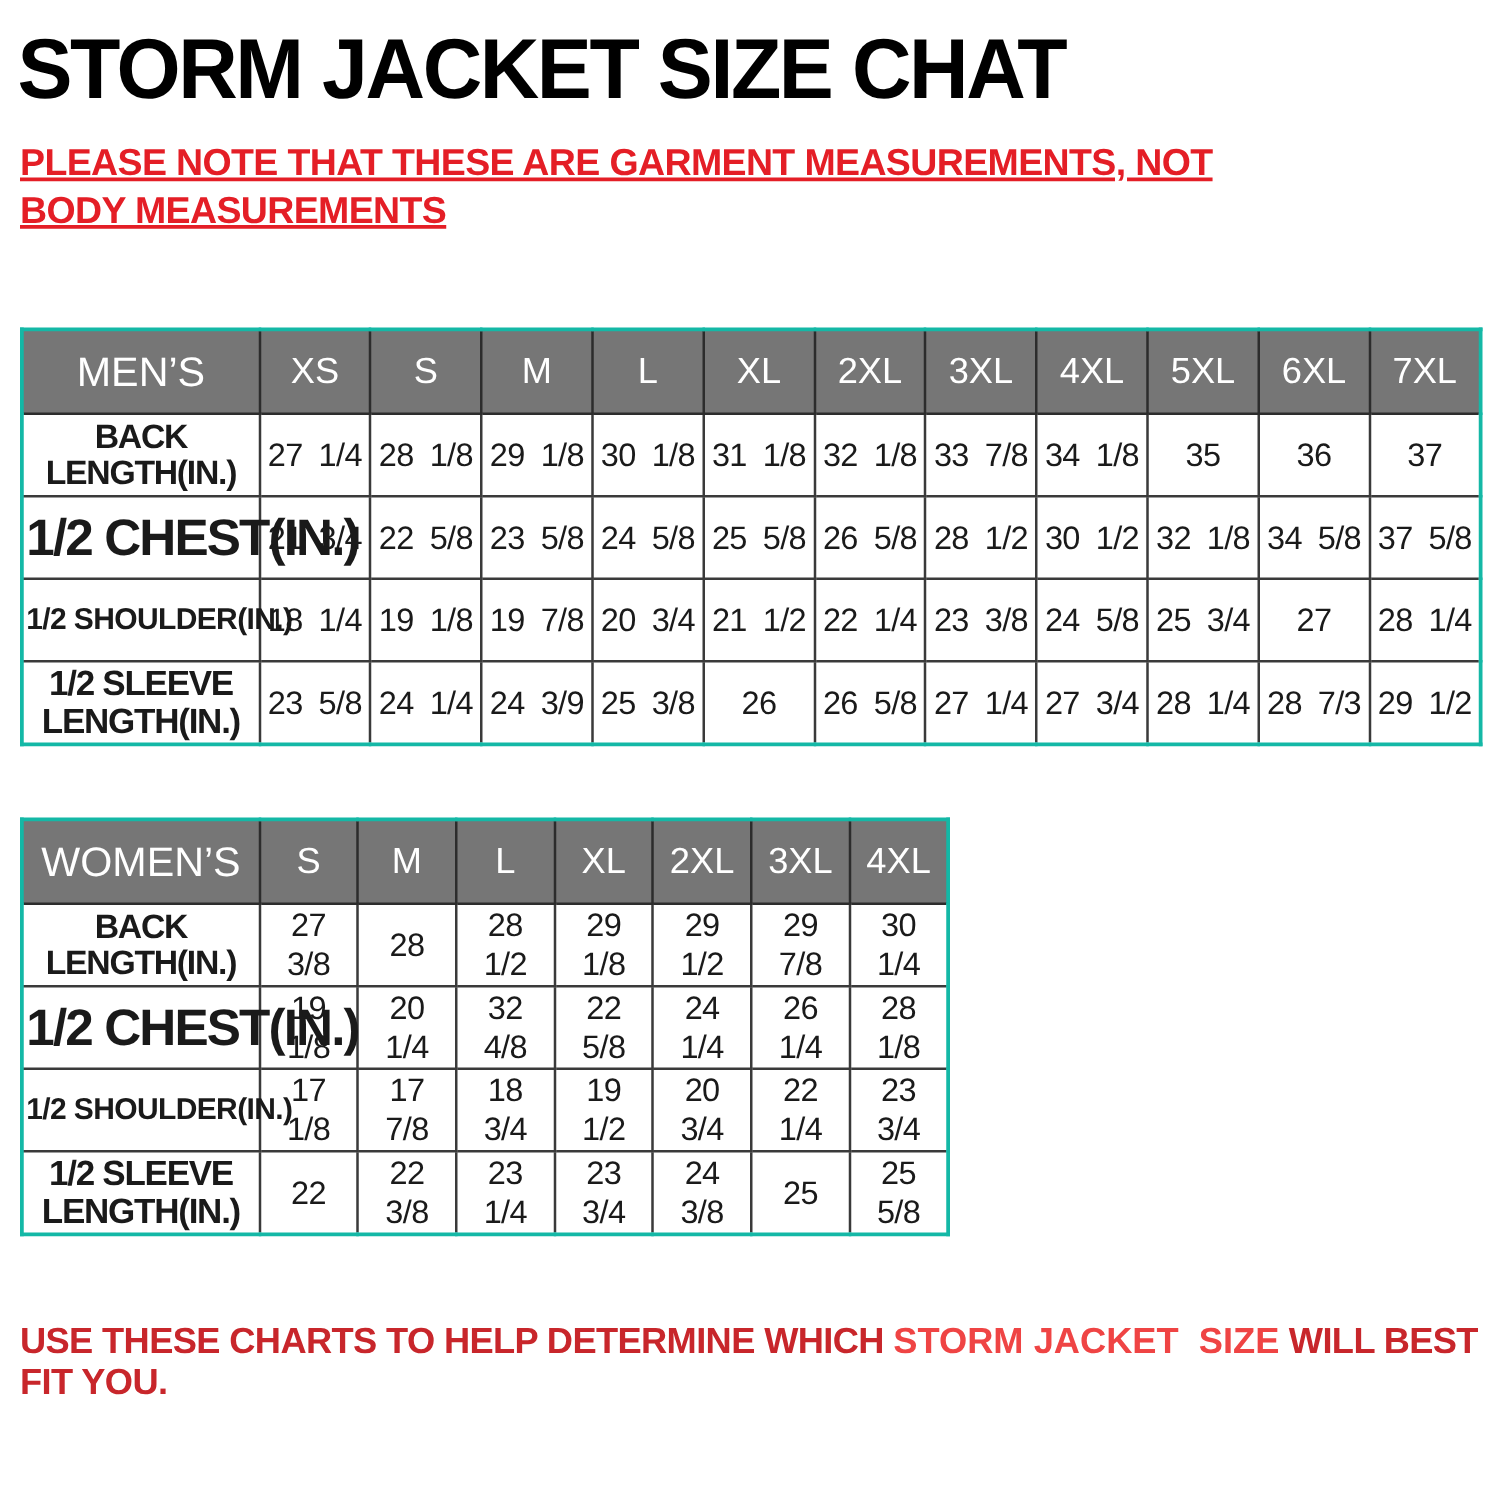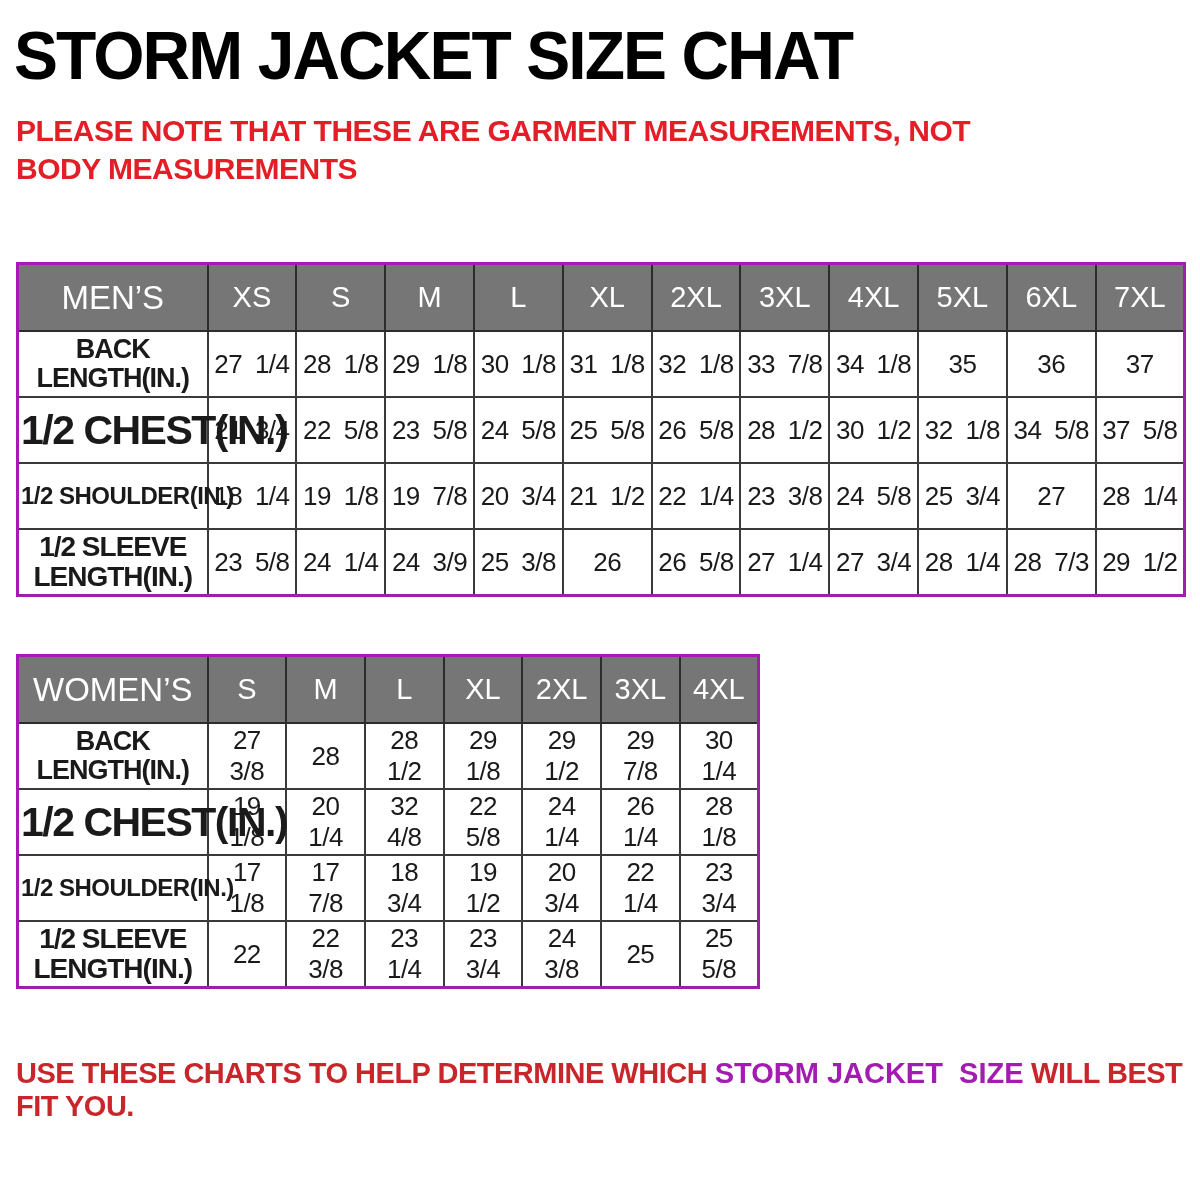--- a/index.html
+++ b/index.html
@@ -9,24 +9,25 @@
   }
   .title{
     position:absolute;left:14px;top:16px;width:1170px;
     font-size:68px;font-weight:bold;letter-spacing:-2px;color:#000000;
     transform:scaleX(0.97);transform-origin:left top;white-space:nowrap;
   }
   .note{
     position:absolute;left:16px;top:112px;width:960px;
     font-size:30px;line-height:38px;font-weight:bold;letter-spacing:-0.5px;
     color:#e41e26;
+    text-decoration:underline;
   }
   table{
     position:absolute;border-collapse:collapse;table-layout:fixed;background:#ffffff;
-    border:3px solid #a21caf;
+    border:3px solid #14b8a6;
   }
   #mens{left:16px;top:262px;width:1170px;}
   #womens{left:16px;top:654px;width:744px;}
   col.label-col{width:190px;}
   th,td{border:2px solid #3a3a3a;padding:0 2px;text-align:center;vertical-align:middle;color:#1a1a1a;}
   thead th{
     background:#767676;color:#ffffff;font-weight:normal;
     height:65px;font-size:29px;border-color:#2c2c2c;letter-spacing:0;
   }
   thead th.corner{font-size:33px;}
@@ -35,21 +36,21 @@
   tbody th.rl0{font-size:27px;line-height:1.08;}
   tbody th.rl1{font-size:41px;white-space:nowrap;letter-spacing:-1.5px;}
   tbody th.rl2{font-size:24px;white-space:nowrap;letter-spacing:-0.5px;}
   tbody th.rl3{font-size:28px;line-height:1.08;}
   tbody td{font-size:26px;letter-spacing:-0.5px;word-spacing:6px;}
   .footer{
     position:absolute;left:16px;top:1057px;width:1170px;
     font-size:29px;font-weight:bold;letter-spacing:-0.5px;color:#c8262b;
     white-space:pre-wrap;
   }
-  .footer .hl{color:#a21caf;letter-spacing:0;}
+  .footer .hl{color:#ef4444;letter-spacing:0;}
 </style>
 </head>
 <body>
 
 <div class="title">STORM JACKET SIZE CHAT</div>
 
 <div class="note">PLEASE NOTE THAT THESE ARE GARMENT MEASUREMENTS, NOT BODY MEASUREMENTS</div>
 
 <table id="mens">
     <colgroup>

